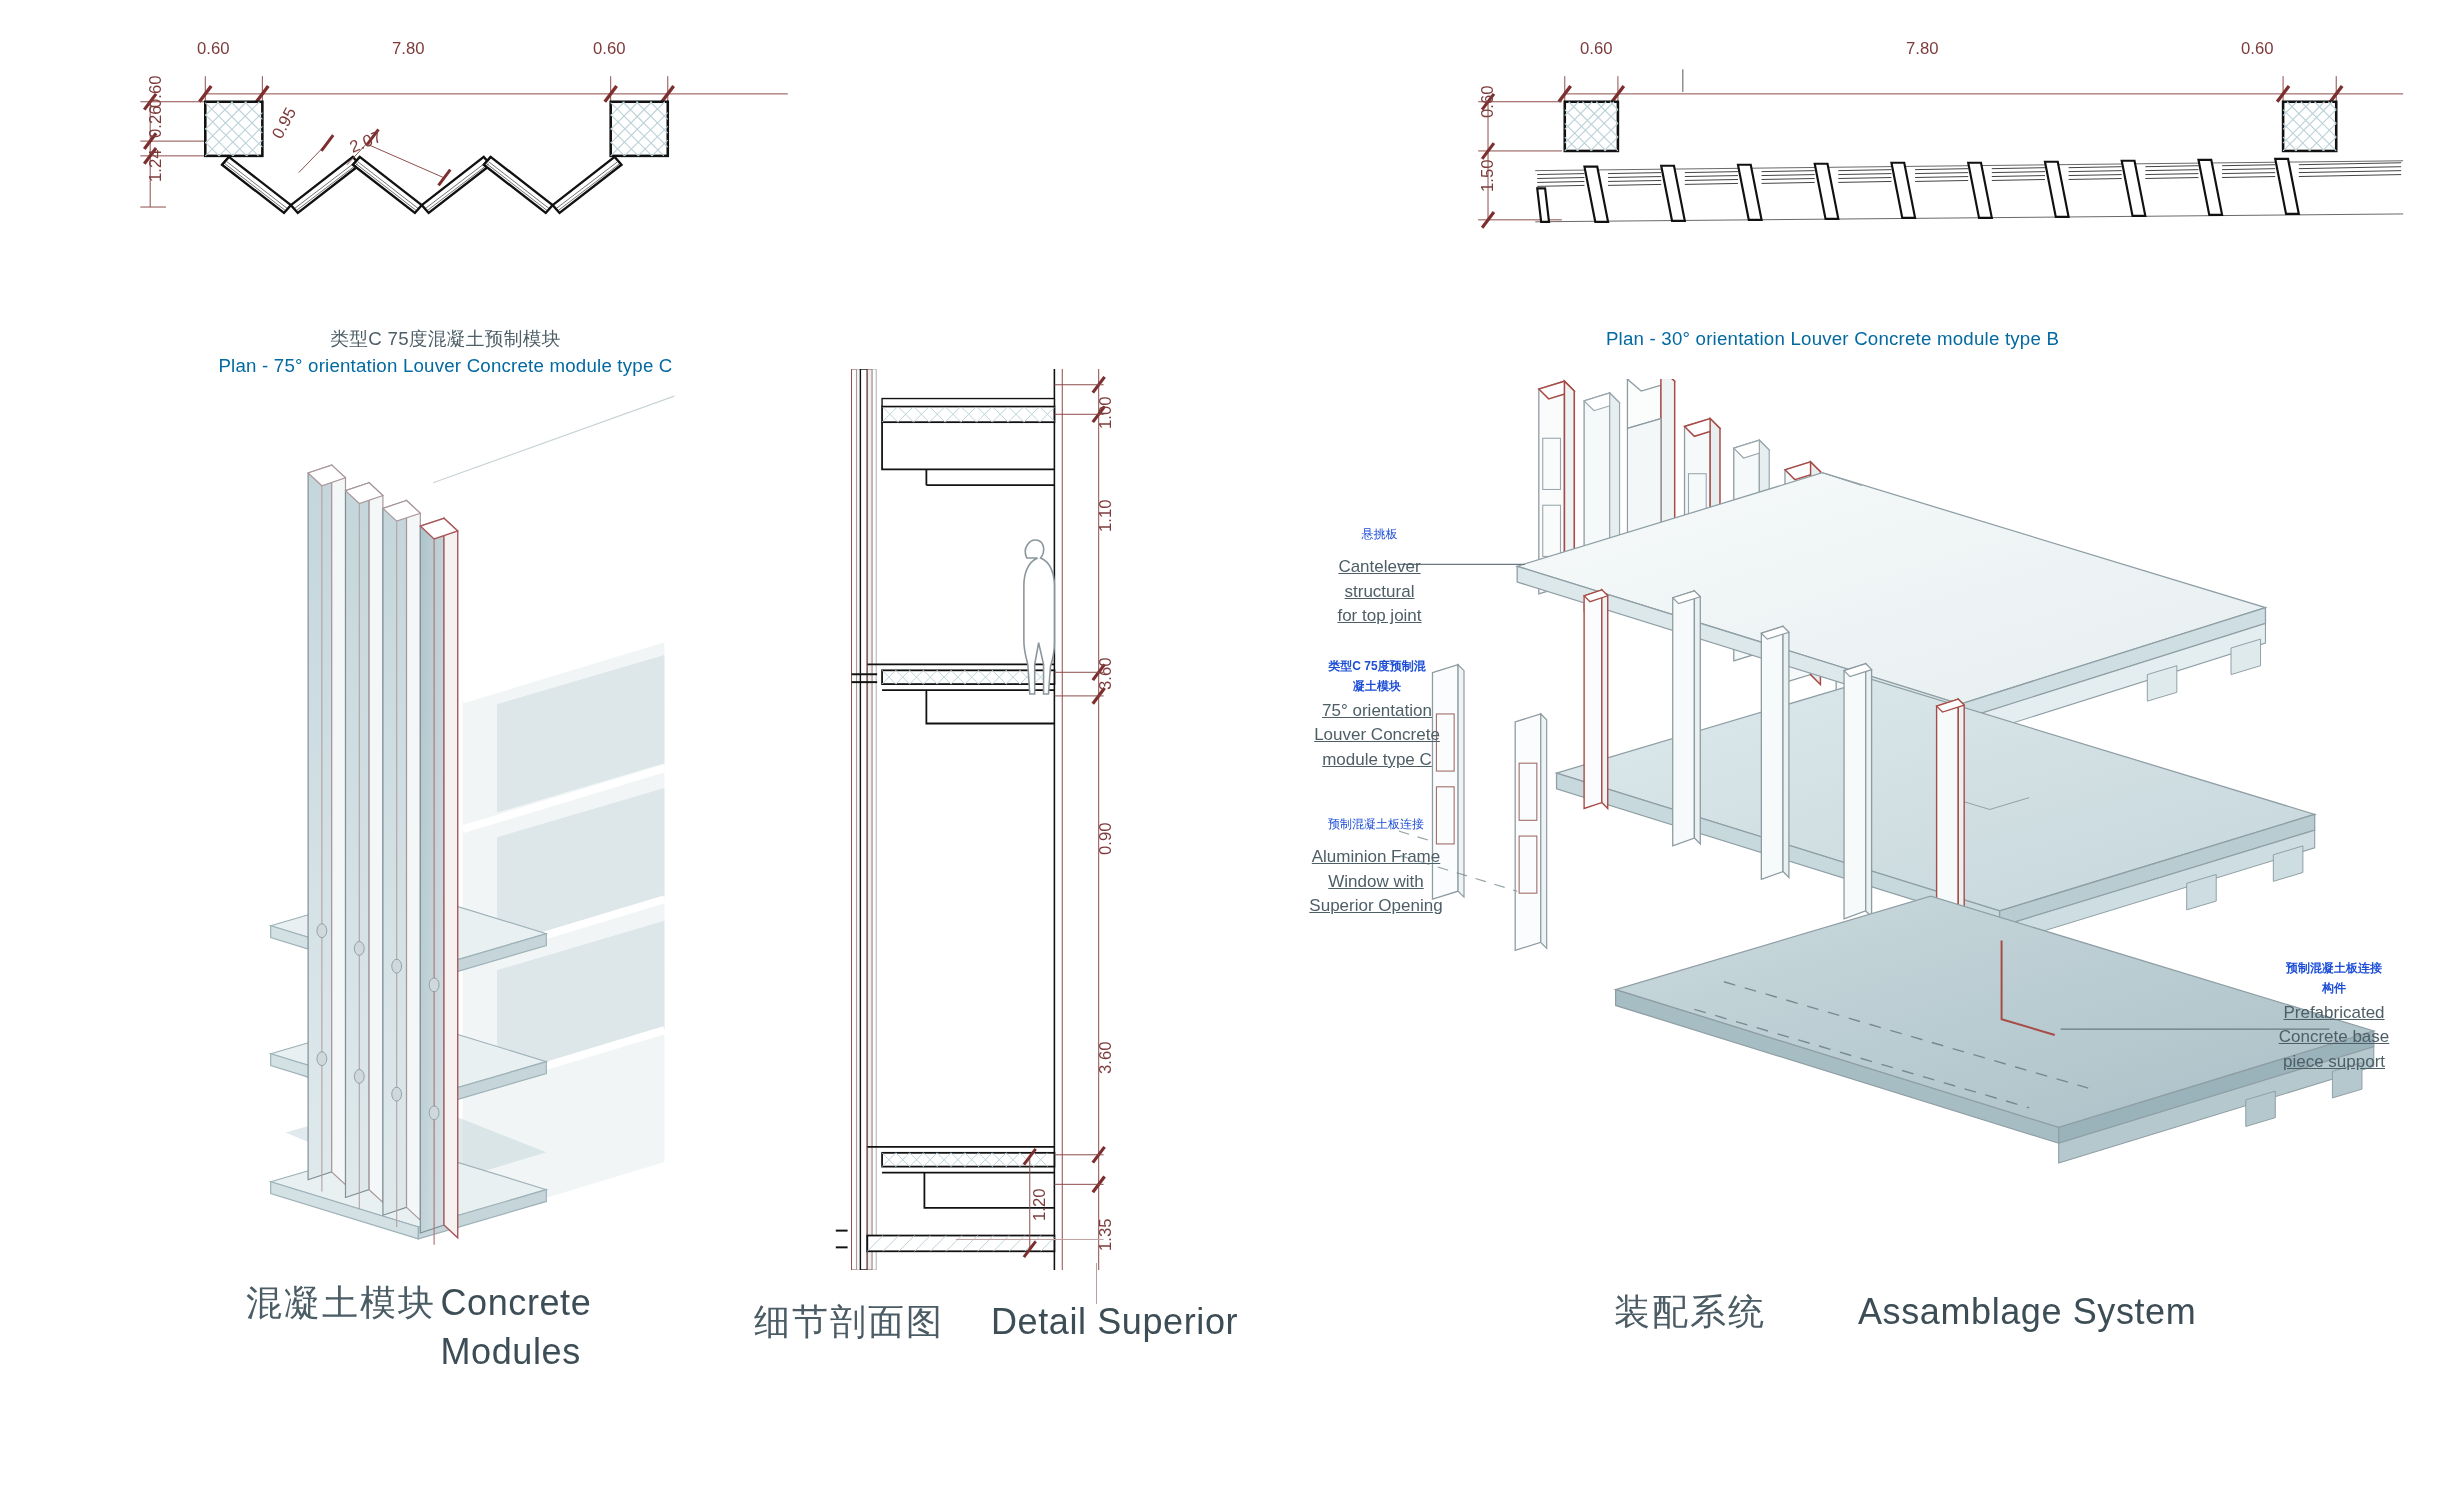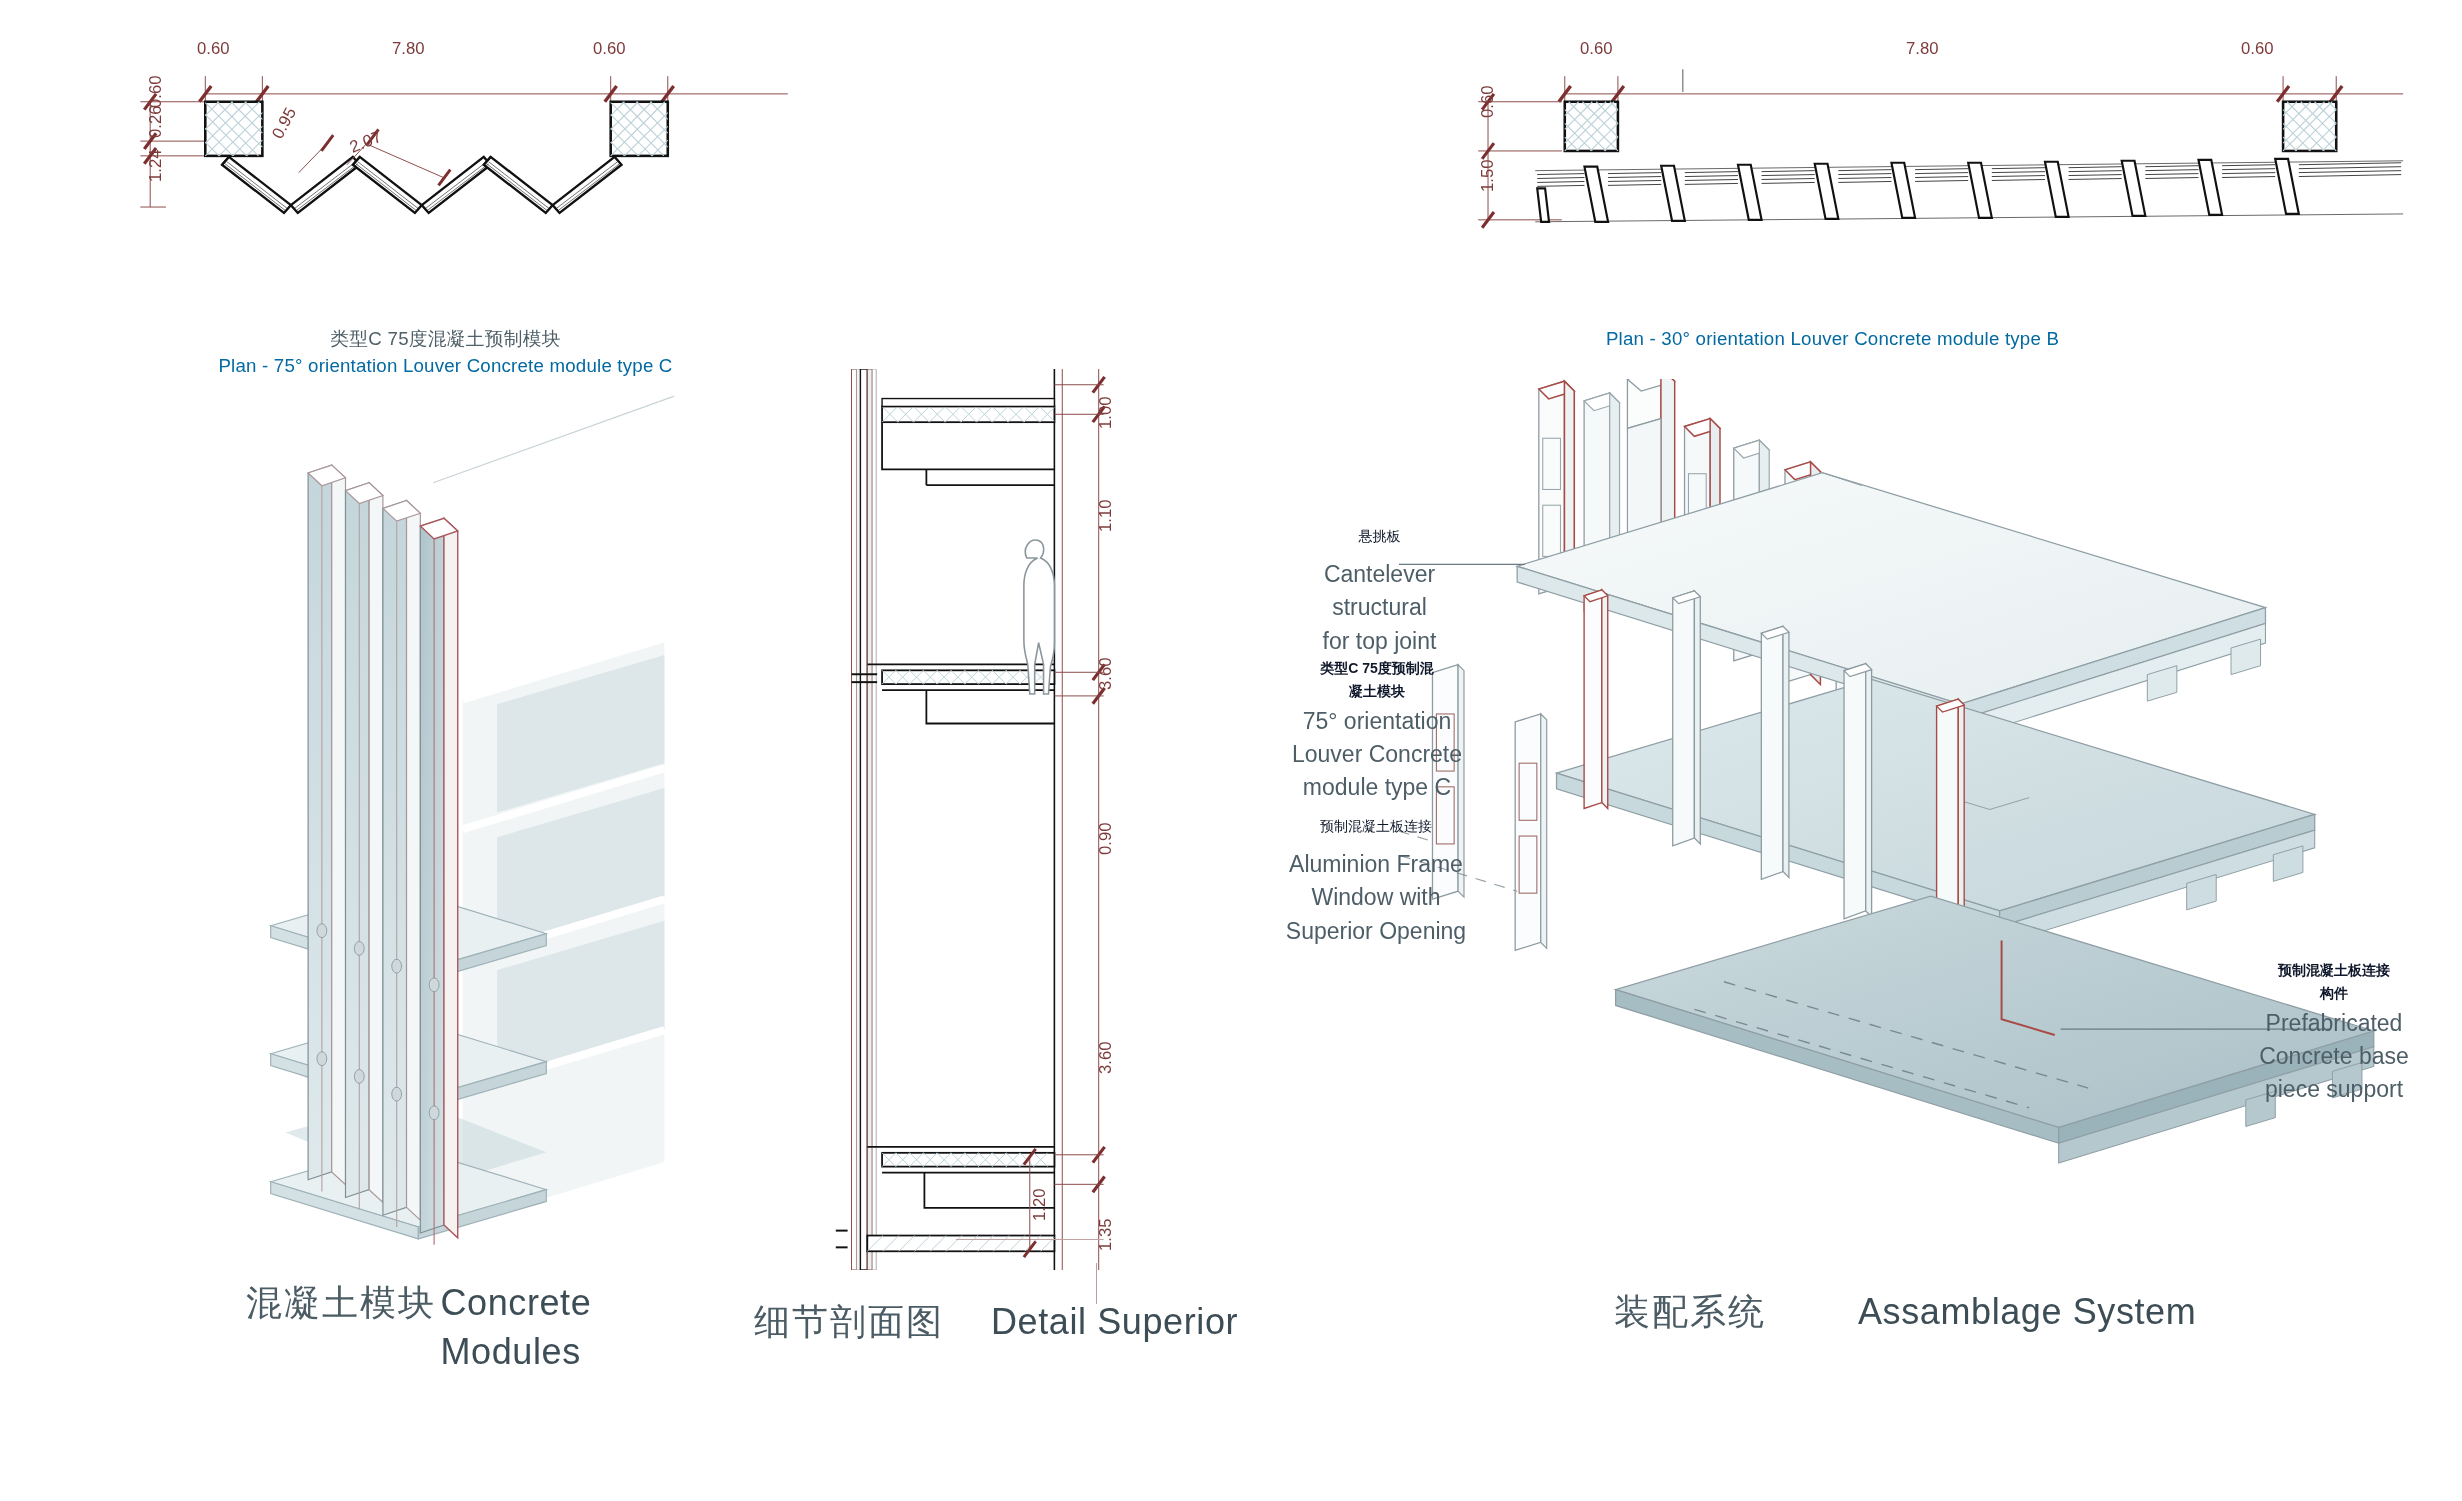--- a/index.html
+++ b/index.html
@@ -11,22 +11,22 @@
   .cap{position:absolute;text-align:center;line-height:1.45;}
   .cap .cn{font-size:18.7px;color:#4e5f68;letter-spacing:0.3px;}
   .cap .en{font-size:18.7px;color:#0369a1;letter-spacing:0.2px;}
   .title{position:absolute;display:flex;align-items:baseline;gap:21.7px;}
   .title .tcn{font-size:36px;color:#4b5c65;letter-spacing:2px;line-height:1.35;}
   .title .ten{font-size:36px;color:#3d4d56;letter-spacing:0.6px;line-height:1.35;}
   .title.stack{display:block;}
   .title.stack .tcn{display:inline-block;vertical-align:top;}
   .title.stack .ten{display:inline-block;vertical-align:top;max-width:227px;}
   .ann{position:absolute;text-align:center;line-height:1.45;}
-  .ann .cn{font-size:14px;color:#0f172a;display:block;margin-bottom:11.8px;}
-  .ann .en{font-size:23px;color:#4d5e67;display:block;}
+  .ann .cn{font-size:12px;color:#1d4ed8;display:block;margin-bottom:11.8px;}
+  .ann .en{font-size:17px;color:#4d5e67;display:block;text-decoration:underline;}
   .ann.tight .cn{margin-bottom:3px;font-weight:bold;}
   .dimtxt{position:absolute;font-size:16.7px;color:#7d3b3b;
           font-family:"Liberation Sans","DejaVu Sans",sans-serif;white-space:nowrap;}
   .dimtxt.v{transform-origin:0 0;transform:rotate(-90deg);}
 </style>
 </head>
 <body>
 
 <div class="sheet">
 

